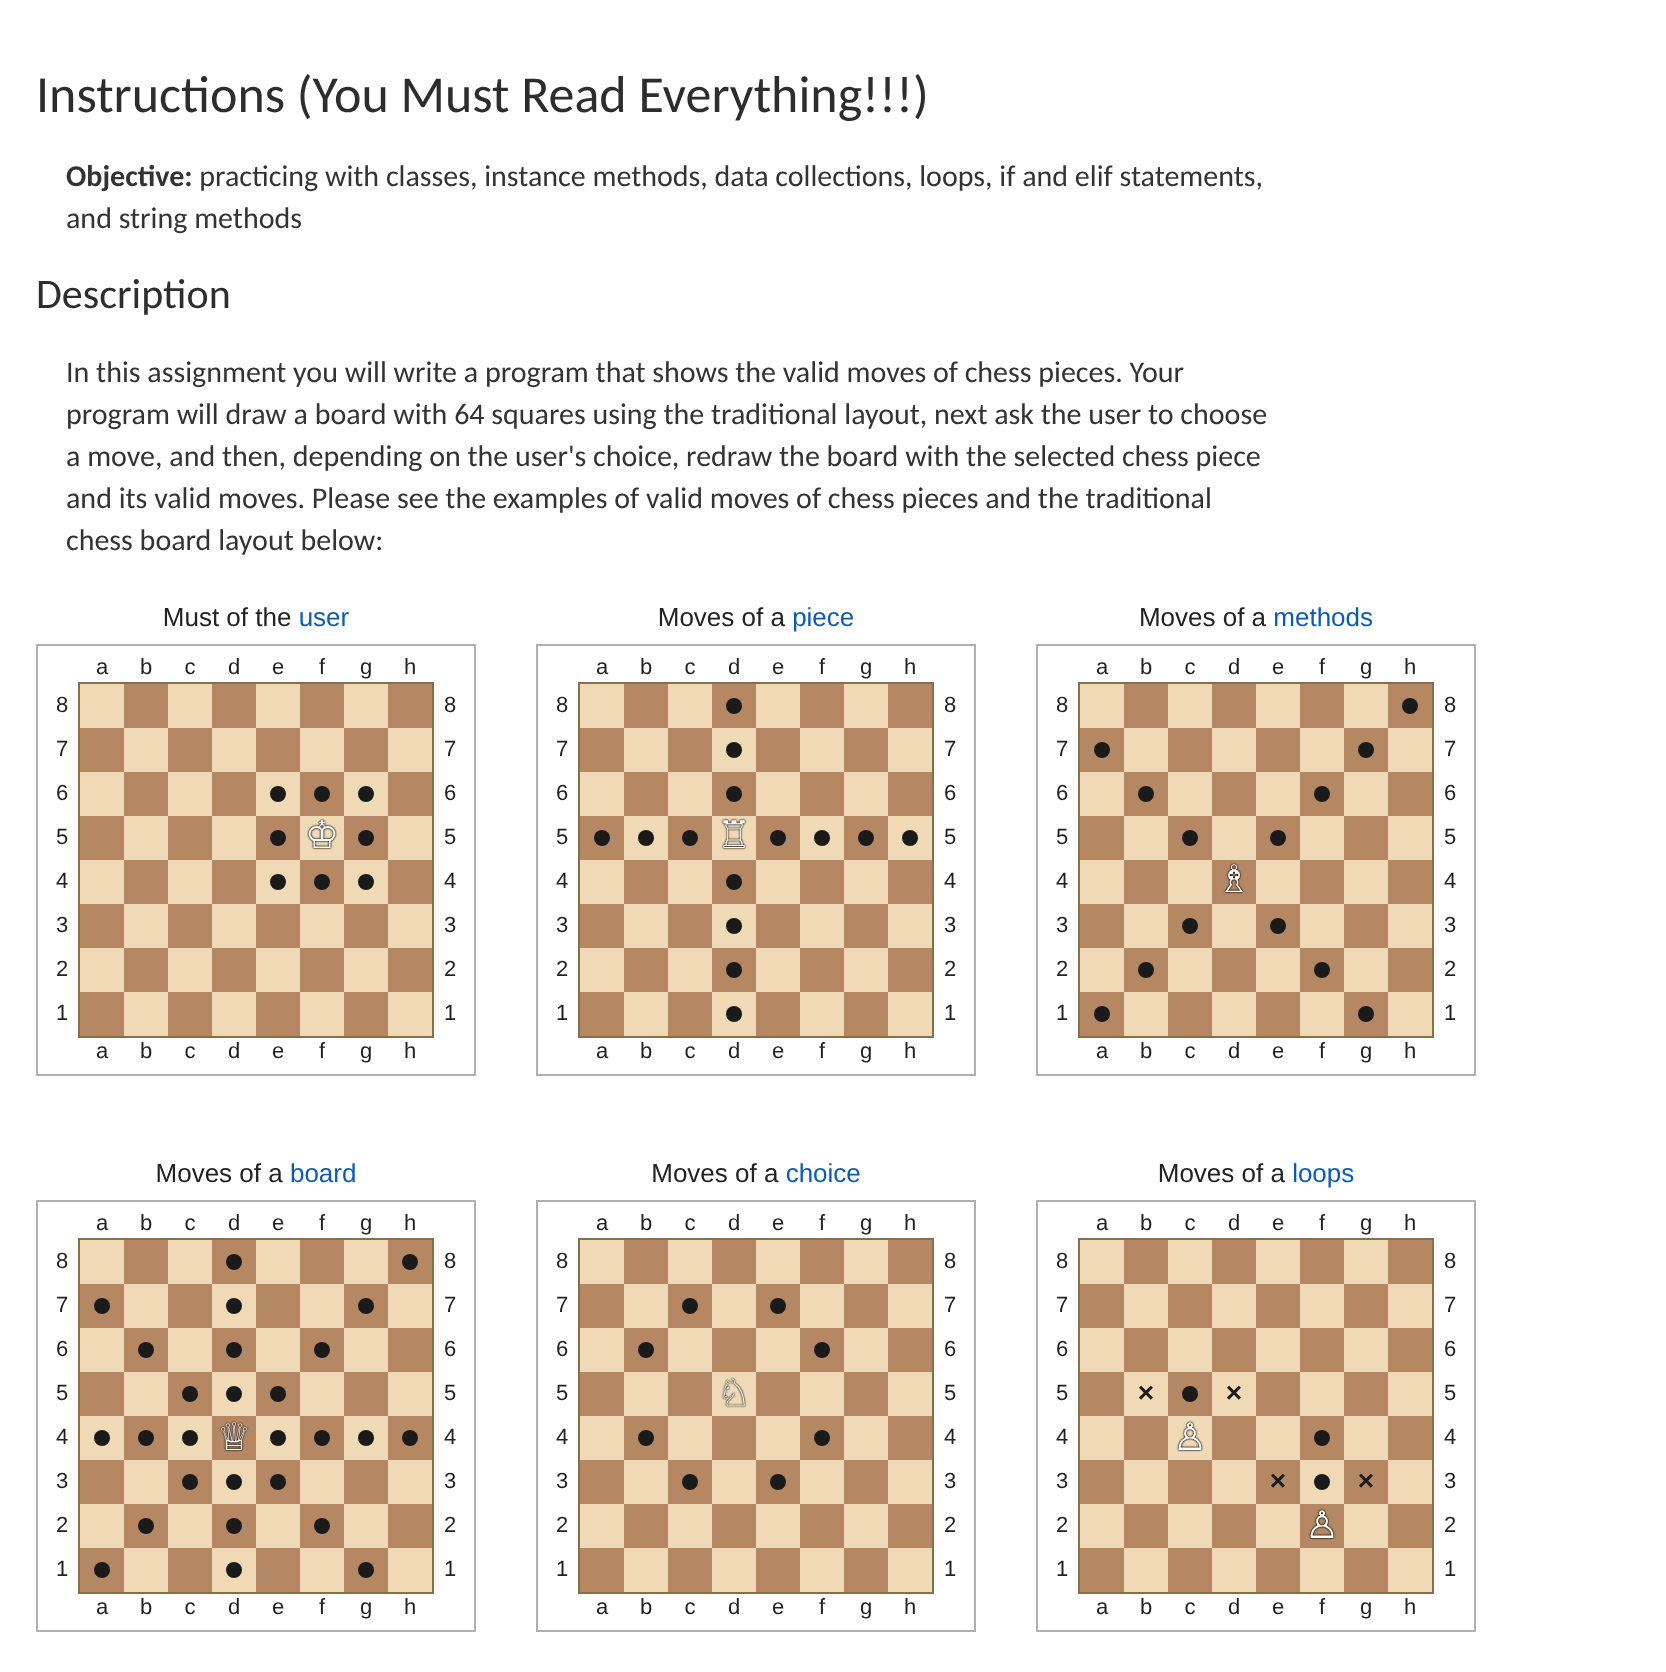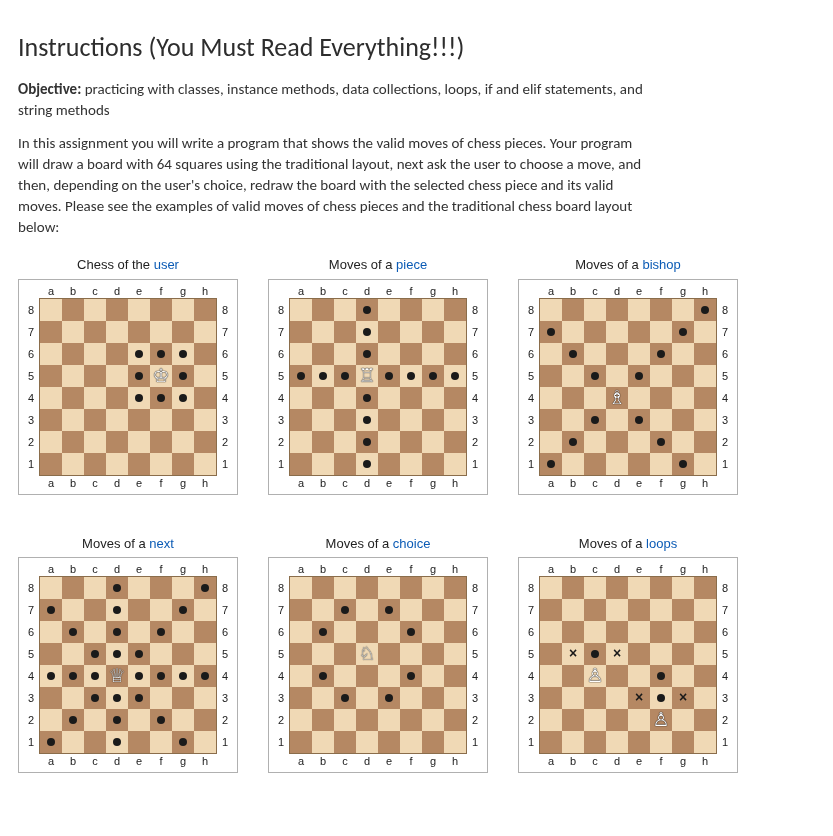--- a/index.html
+++ b/index.html
@@ -1,19 +1,19 @@
 <!DOCTYPE html>
 <html><head>
 <meta charset="utf-8">
 <style>
   html,body{margin:0;padding:0;background:#fff;color:#2d2d2d;font-family:Calibri,"Segoe UI",Arial,sans-serif;font-size:15px;line-height:1.4}
   .page{width:674px;box-sizing:border-box;padding:25px 18px}
   h1{font-size:26px;font-weight:400;margin:4px 0 14px}
   h2{font-size:21px;font-weight:400;margin:8px 0 14px}
-  p{margin:0 0 12px;color:#333}
+  p{margin:0 15px 12px;color:#333}
   .objective-label{font-weight:700}
   a.wikilink{color:#0b5bb5;text-decoration:none}
 
   .boards-grid{display:grid;grid-template-columns:repeat(3,1fr);column-gap:30px;row-gap:40px;margin-top:18px}
   .board-wrap{display:flex;flex-direction:column;align-items:center;font-family:Arial,Helvetica,sans-serif}
   .board-title{font-size:13px;margin-bottom:4px;color:#222}
   .board-shell{border:1px solid #b0b0b0;padding:4px;background:#fff;display:flex;flex-direction:column;align-items:center}
 
   .file-row{display:flex}
   .file-row .corner{width:16px;height:14px}
@@ -36,26 +36,27 @@
 
 <div class="page">
 
   <h1>Instructions (You Must Read Everything!!!)</h1>
 
 
   <p>
     <span class="objective-label">Objective:</span><span> practicing with classes, instance methods, data collections, loops, if and elif statements, and string methods</span>
   </p>
 
+  <h2>Description</h2>
 
   <p>In this assignment you will write a program that shows the valid moves of chess pieces. Your program will draw a board with 64 squares using the traditional layout, next ask the user to choose a move, and then, depending on the user's choice, redraw the board with the selected chess piece and its valid moves. Please see the examples of valid moves of chess pieces and the traditional chess board layout below:</p>
 
   <div class="boards-grid" id="boards-grid">
       <div class="board-wrap">
-        <div class="board-title"><span>Chess of the </span><a href="#" class="wikilink">user</a></div>
+        <div class="board-title"><span>Must of the </span><a href="#" class="wikilink">user</a></div>
         <div class="board-shell">
           <div class="file-row">
             <div class="corner"></div>
             <div class="flabel">a</div>
             <div class="flabel">b</div>
             <div class="flabel">c</div>
             <div class="flabel">d</div>
             <div class="flabel">e</div>
             <div class="flabel">f</div>
             <div class="flabel">g</div>
@@ -323,21 +324,21 @@
             <div class="flabel">d</div>
             <div class="flabel">e</div>
             <div class="flabel">f</div>
             <div class="flabel">g</div>
             <div class="flabel">h</div>
             <div class="corner"></div>
           </div>
         </div>
       </div>
       <div class="board-wrap">
-        <div class="board-title"><span>Moves of a </span><a href="#" class="wikilink">bishop</a></div>
+        <div class="board-title"><span>Moves of a </span><a href="#" class="wikilink">methods</a></div>
         <div class="board-shell">
           <div class="file-row">
             <div class="corner"></div>
             <div class="flabel">a</div>
             <div class="flabel">b</div>
             <div class="flabel">c</div>
             <div class="flabel">d</div>
             <div class="flabel">e</div>
             <div class="flabel">f</div>
             <div class="flabel">g</div>
@@ -468,21 +469,21 @@
             <div class="flabel">d</div>
             <div class="flabel">e</div>
             <div class="flabel">f</div>
             <div class="flabel">g</div>
             <div class="flabel">h</div>
             <div class="corner"></div>
           </div>
         </div>
       </div>
       <div class="board-wrap">
-        <div class="board-title"><span>Moves of a </span><a href="#" class="wikilink">next</a></div>
+        <div class="board-title"><span>Moves of a </span><a href="#" class="wikilink">board</a></div>
         <div class="board-shell">
           <div class="file-row">
             <div class="corner"></div>
             <div class="flabel">a</div>
             <div class="flabel">b</div>
             <div class="flabel">c</div>
             <div class="flabel">d</div>
             <div class="flabel">e</div>
             <div class="flabel">f</div>
             <div class="flabel">g</div>

